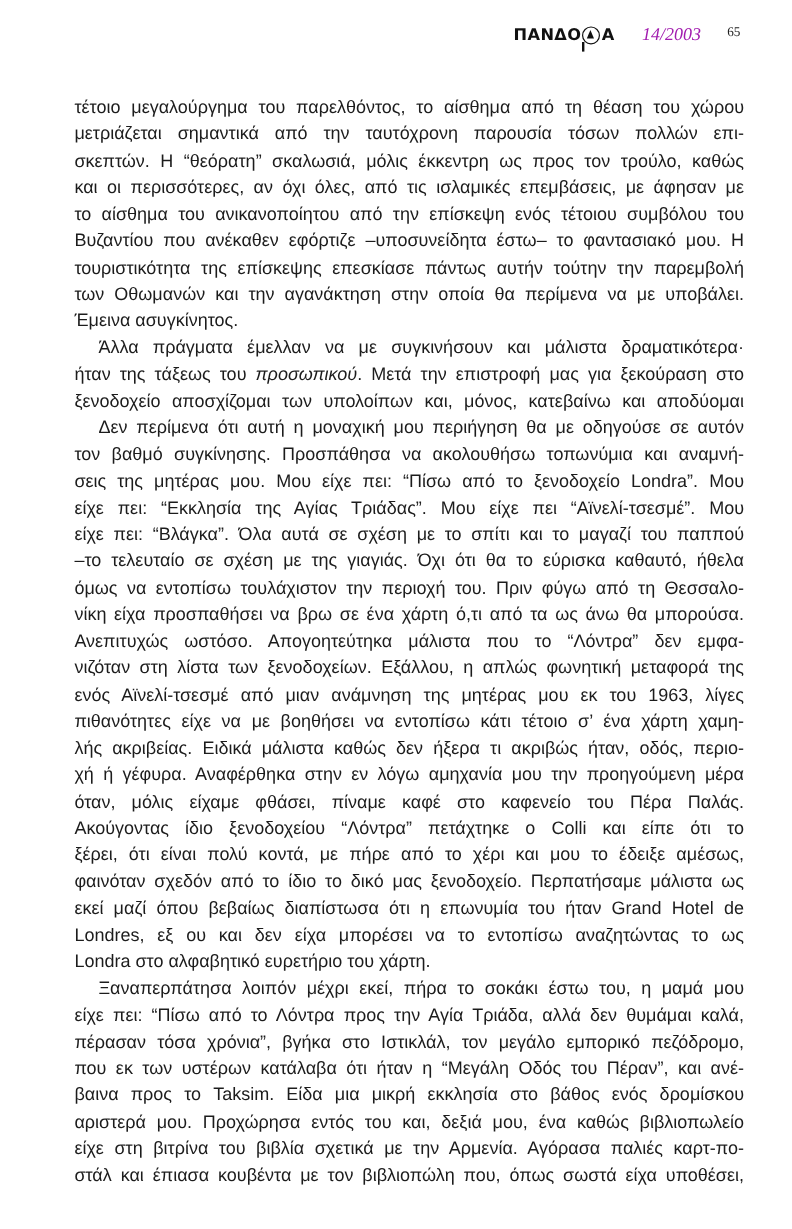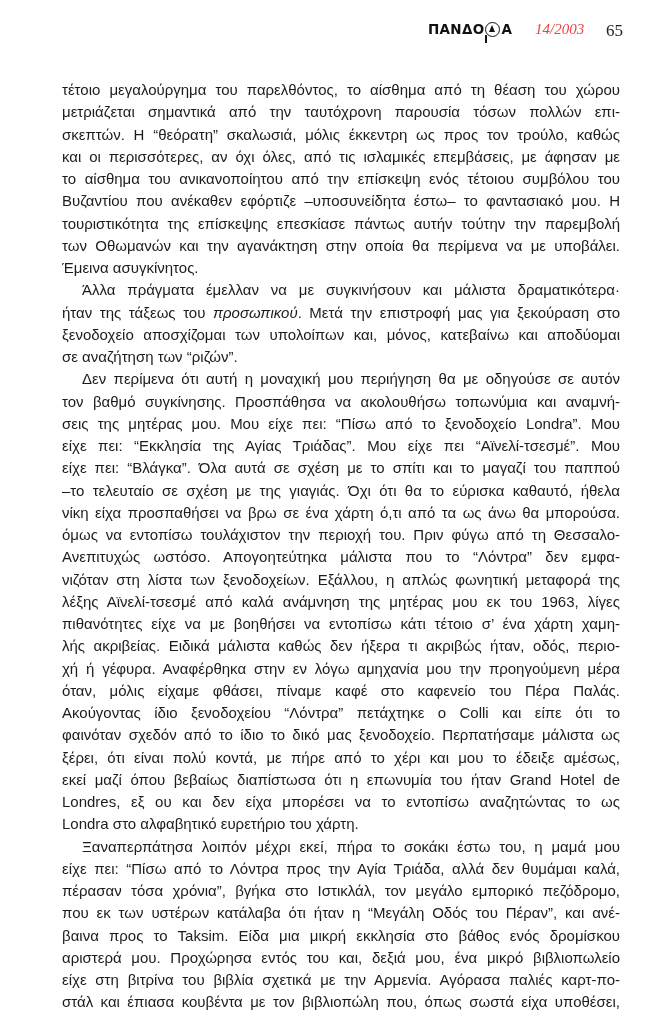--- a/index.html
+++ b/index.html
@@ -20,25 +20,25 @@
   .logo-mark::before {
     content: ""; position: absolute; left: 3px; top: 2px;
     width: 0; height: 0; border-left: 3.5px solid transparent; border-right: 3.5px solid transparent;
     border-bottom: 7px solid #111;
   }
   .logo-mark::after {
     content: ""; position: absolute; left: -1.5px; top: 12px; width: 1.6px; height: 8px; background: #111;
   }
   .issue {
     position: absolute; left: 535px; top: 4px;
-    font-family: "Liberation Serif", serif; font-style: italic; font-size: 15px; color: #ef4444;
+    font-family: "Liberation Serif", serif; font-style: italic; font-size: 15px; color: #a21caf;
   }
   .pageno {
     position: absolute; left: 606px; top: 4px;
-    font-family: "Liberation Serif", serif; font-size: 17px; color: #222;
+    font-family: "Liberation Serif", serif; font-size: 11px; color: #222;
   }
   .body-text {
     position: absolute; left: 62px; top: 79px; width: 558px;
     font-family: Liberation Sans, sans-serif; font-size: 15px; line-height: 22.25px;
     color: #1c1c1c;
   }
   .line {
     display: block; white-space: nowrap; text-align: justify; text-align-last: justify;
     height: 22.25px; overflow: visible;
   }
@@ -68,48 +68,47 @@
       <span class="line">το αίσθημα του ανικανοποίητου από την επίσκεψη ενός τέτοιου συμβόλου του</span>
       <span class="line">Βυζαντίου που ανέκαθεν εφόρτιζε –υποσυνείδητα έστω– το φαντασιακό μου. Η</span>
       <span class="line">τουριστικότητα της επίσκεψης επεσκίασε πάντως αυτήν τούτην την παρεμβολή</span>
       <span class="line">των Οθωμανών και την αγανάκτηση στην οποία θα περίμενα να με υποβάλει.</span>
       <span class="line last">Έμεινα ασυγκίνητος.</span>
     </div>
     <div>
       <span class="line indent">Άλλα πράγματα έμελλαν να με συγκινήσουν και μάλιστα δραματικότερα·</span>
       <span class="line">ήταν της τάξεως του <span class="em">προσωπικού</span>. Μετά την επιστροφή μας για ξεκούραση στο</span>
       <span class="line">ξενοδοχείο αποσχίζομαι των υπολοίπων και, μόνος, κατεβαίνω και αποδύομαι</span>
-      <span class="line last">σε αναζήτηση των “ριζών”.</span>
     </div>
     <div>
       <span class="line indent">Δεν περίμενα ότι αυτή η μοναχική μου περιήγηση θα με οδηγούσε σε αυτόν</span>
       <span class="line">τον βαθμό συγκίνησης. Προσπάθησα να ακολουθήσω τοπωνύμια και αναμνή-</span>
       <span class="line">σεις της μητέρας μου. Μου είχε πει: “Πίσω από το ξενοδοχείο Londra”. Μου</span>
       <span class="line">είχε πει: “Εκκλησία της Αγίας Τριάδας”. Μου είχε πει “Αϊνελί-τσεσμέ”. Μου</span>
       <span class="line">είχε πει: “Βλάγκα”. Όλα αυτά σε σχέση με το σπίτι και το μαγαζί του παππού</span>
       <span class="line">–το τελευταίο σε σχέση με της γιαγιάς. Όχι ότι θα το εύρισκα καθαυτό, ήθελα</span>
+      <span class="line">όμως να εντοπίσω τουλάχιστον την περιοχή του. Πριν φύγω από τη Θεσσαλο-</span>
       <span class="line">νίκη είχα προσπαθήσει να βρω σε ένα χάρτη ό,τι από τα ως άνω θα μπορούσα.</span>
-      <span class="line">όμως να εντοπίσω τουλάχιστον την περιοχή του. Πριν φύγω από τη Θεσσαλο-</span>
       <span class="line">Ανεπιτυχώς ωστόσο. Απογοητεύτηκα μάλιστα που το “Λόντρα” δεν εμφα-</span>
       <span class="line">νιζόταν στη λίστα των ξενοδοχείων. Εξάλλου, η απλώς φωνητική μεταφορά της</span>
-      <span class="line">λέξης Αϊνελί-τσεσμέ από καλά ανάμνηση της μητέρας μου εκ του 1963, λίγες</span>
+      <span class="line">ενός Αϊνελί-τσεσμέ από μιαν ανάμνηση της μητέρας μου εκ του 1963, λίγες</span>
       <span class="line">πιθανότητες είχε να με βοηθήσει να εντοπίσω κάτι τέτοιο σ’ ένα χάρτη χαμη-</span>
       <span class="line">λής ακριβείας. Ειδικά μάλιστα καθώς δεν ήξερα τι ακριβώς ήταν, οδός, περιο-</span>
       <span class="line">χή ή γέφυρα. Αναφέρθηκα στην εν λόγω αμηχανία μου την προηγούμενη μέρα</span>
       <span class="line">όταν, μόλις είχαμε φθάσει, πίναμε καφέ στο καφενείο του Πέρα Παλάς.</span>
       <span class="line">Ακούγοντας ίδιο ξενοδοχείου “Λόντρα” πετάχτηκε ο Colli και είπε ότι το</span>
+      <span class="line">ξέρει, ότι είναι πολύ κοντά, με πήρε από το χέρι και μου το έδειξε αμέσως,</span>
       <span class="line">φαινόταν σχεδόν από το ίδιο το δικό μας ξενοδοχείο. Περπατήσαμε μάλιστα ως</span>
-      <span class="line">ξέρει, ότι είναι πολύ κοντά, με πήρε από το χέρι και μου το έδειξε αμέσως,</span>
       <span class="line">εκεί μαζί όπου βεβαίως διαπίστωσα ότι η επωνυμία του ήταν Grand Hotel de</span>
       <span class="line">Londres, εξ ου και δεν είχα μπορέσει να το εντοπίσω αναζητώντας το ως</span>
       <span class="line last">Londra στο αλφαβητικό ευρετήριο του χάρτη.</span>
     </div>
     <div>
       <span class="line indent">Ξαναπερπάτησα λοιπόν μέχρι εκεί, πήρα το σοκάκι έστω του, η μαμά μου</span>
       <span class="line">είχε πει: “Πίσω από το Λόντρα προς την Αγία Τριάδα, αλλά δεν θυμάμαι καλά,</span>
       <span class="line">πέρασαν τόσα χρόνια”, βγήκα στο Ιστικλάλ, τον μεγάλο εμπορικό πεζόδρομο,</span>
       <span class="line">που εκ των υστέρων κατάλαβα ότι ήταν η “Μεγάλη Οδός του Πέραν”, και ανέ-</span>
       <span class="line">βαινα προς το Taksim. Είδα μια μικρή εκκλησία στο βάθος ενός δρομίσκου</span>
-      <span class="line">αριστερά μου. Προχώρησα εντός του και, δεξιά μου, ένα μικρό βιβλιοπωλείο</span>
+      <span class="line">αριστερά μου. Προχώρησα εντός του και, δεξιά μου, ένα καθώς βιβλιοπωλείο</span>
       <span class="line">είχε στη βιτρίνα του βιβλία σχετικά με την Αρμενία. Αγόρασα παλιές καρτ-πο-</span>
       <span class="line">στάλ και έπιασα κουβέντα με τον βιβλιοπώλη που, όπως σωστά είχα υποθέσει,</span>
     </div>
   </div>
 
 </body></html>

